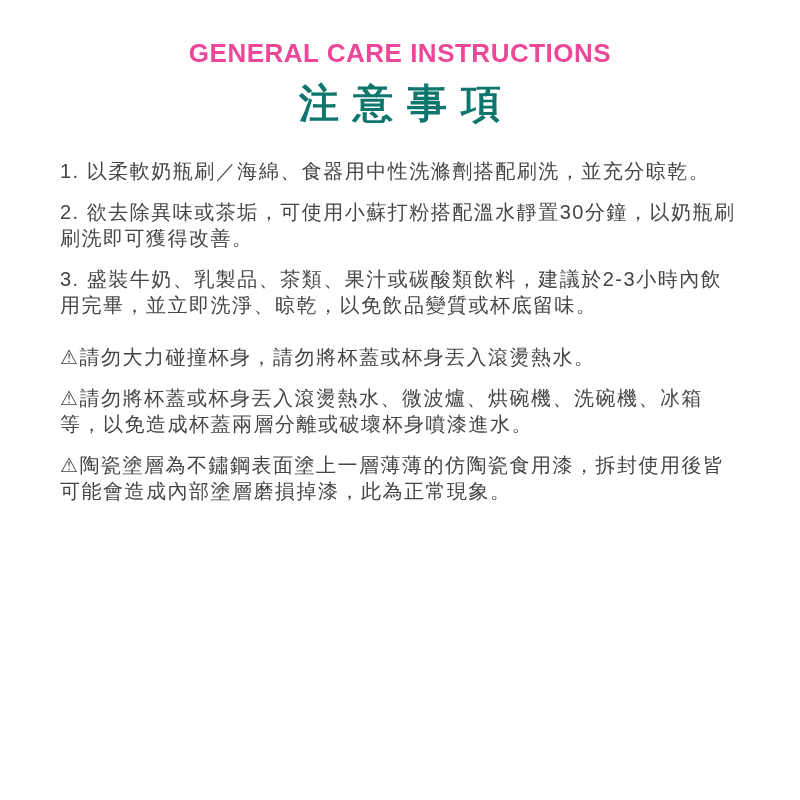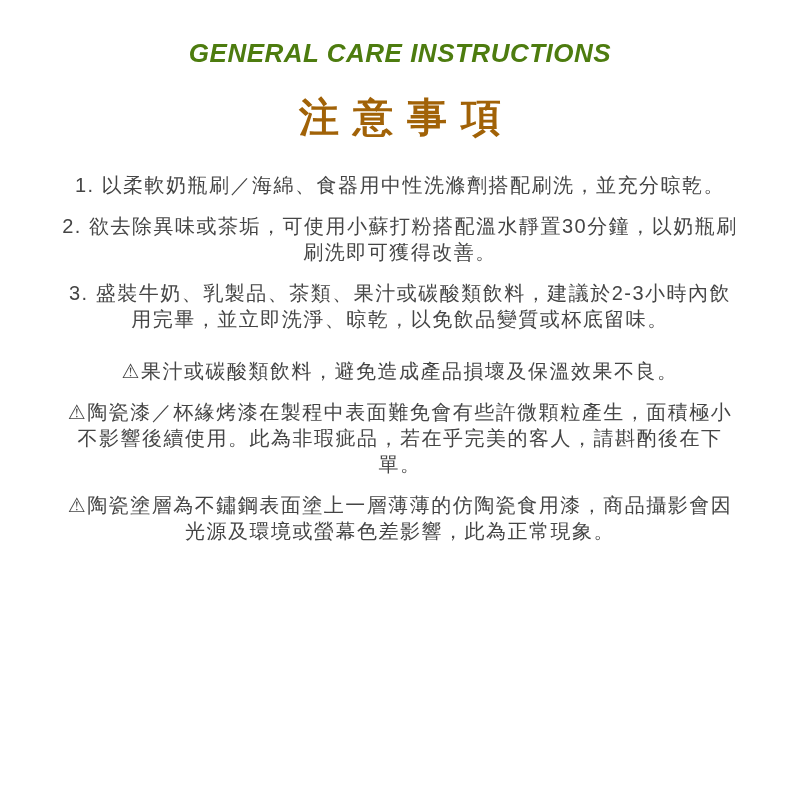--- a/index.html
+++ b/index.html
@@ -19,46 +19,44 @@
   }
   .header {
     padding-top: 38px;
     text-align: center;
   }
   .title-en {
     font-size: 26px;
     line-height: 31px;
     font-weight: 600;
     letter-spacing: 0.5px;
-    color: #4d7c0f;
-    font-style: italic;
+    color: #ec4899;
   }
   .title-zh {
-    margin-top: 23px;
+    margin-top: 9px;
     font-size: 40px;
     line-height: 50px;
     font-weight: 700;
     letter-spacing: 14px;
     padding-left: 14px; 
-    color: #a16207;
+    color: #0f766e;
   }
   .content {
     margin: 30px 60px 0 60px;
     width: 680px;
     font-size: 20px;
     line-height: 26px;
     letter-spacing: 1.5px;
     color: #454545;
     text-align: left;
     word-break: normal;
     line-break: strict;
   }
   .content p {
     margin: 4px 0 15px 0;
-    text-align: center;
   }
   .warnings-block {
     margin-top: 26px;
   }
   .warning-para {
     margin: 0 0 14px 0;
   }
   .w-icon {
     display: inline;
   }
@@ -81,31 +79,31 @@
     <p class="step-para">
       <span>2. 欲去除異味或茶垢，可使用小蘇打粉搭配溫水靜置30分鐘，以奶瓶刷刷洗即可獲得改善。</span>
     </p>
     <p class="step-para">
       <span>3. 盛裝牛奶、乳製品、茶類、果汁或碳酸類飲料，建議於2-3小時內飲用完畢，並立即洗淨、晾乾，以免飲品變質或杯底留味。</span>
     </p>
 
     <div class="warnings-block">
 
       <p class="warning-para">
-        <span class="w-icon">⚠</span><span>果汁或碳酸類飲料，避免造成產品損壞及保溫效果不良。</span>
+        <span class="w-icon">⚠</span><span>請勿大力碰撞杯身，請勿將杯蓋或杯身丟入滾燙熱水。</span>
+      </p>
+
+      <p class="warning-para">
+        <span class="w-icon">⚠</span><span>請勿將杯蓋或杯身丟入滾燙熱水、微波爐、烘碗機、洗碗機、冰箱等，以免造成杯蓋兩層分離或破壞杯身噴漆進水。</span>
       </p>
 
 
 
-      <p class="warning-para">
-        <span class="w-icon">⚠</span><span>陶瓷漆／杯緣烤漆在製程中表面難免會有些許微顆粒產生，面積極小不影響後續使用。此為非瑕疵品，若在乎完美的客人，請斟酌後在下單。</span>
-      </p>
-
 
       <p class="warning-para">
-        <span class="w-icon">⚠</span><span>陶瓷塗層為不鏽鋼表面塗上一層薄薄的仿陶瓷食用漆，商品攝影會因光源及環境或螢幕色差影響，此為正常現象。</span>
+        <span class="w-icon">⚠</span><span>陶瓷塗層為不鏽鋼表面塗上一層薄薄的仿陶瓷食用漆，拆封使用後皆可能會造成內部塗層磨損掉漆，此為正常現象。</span>
       </p>
 
     </div>
 
   </div>
 
 </div>
 
 </body></html>

